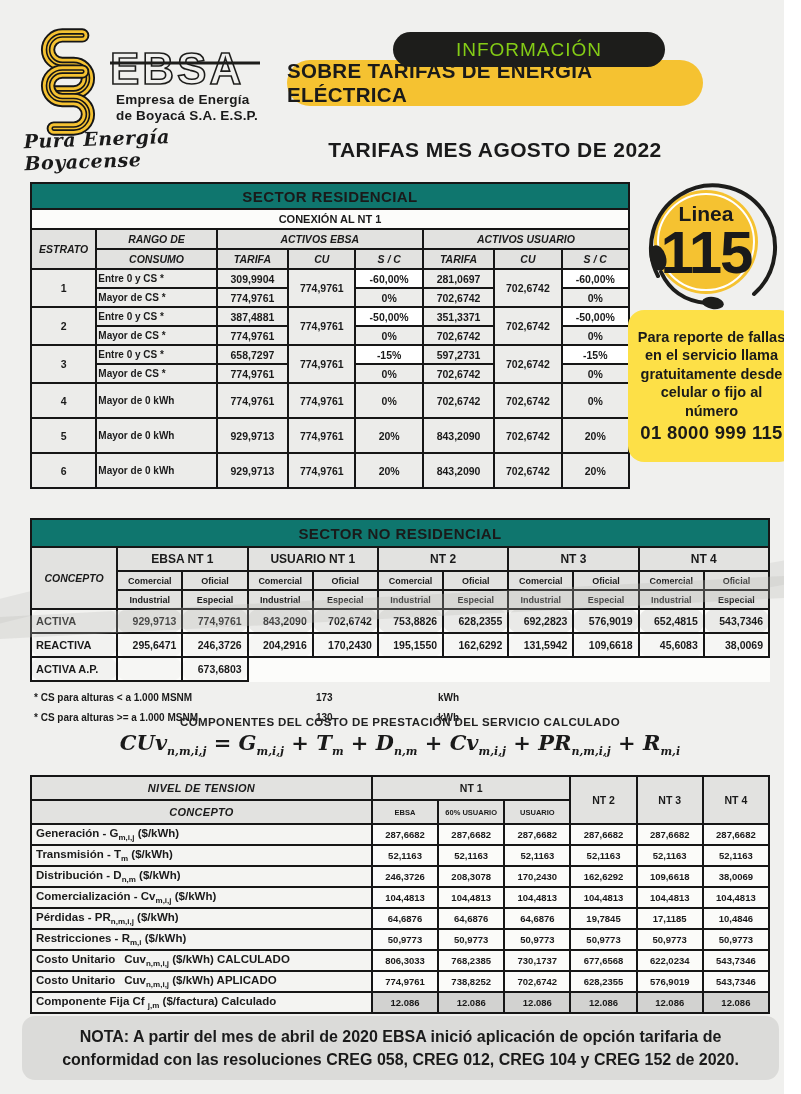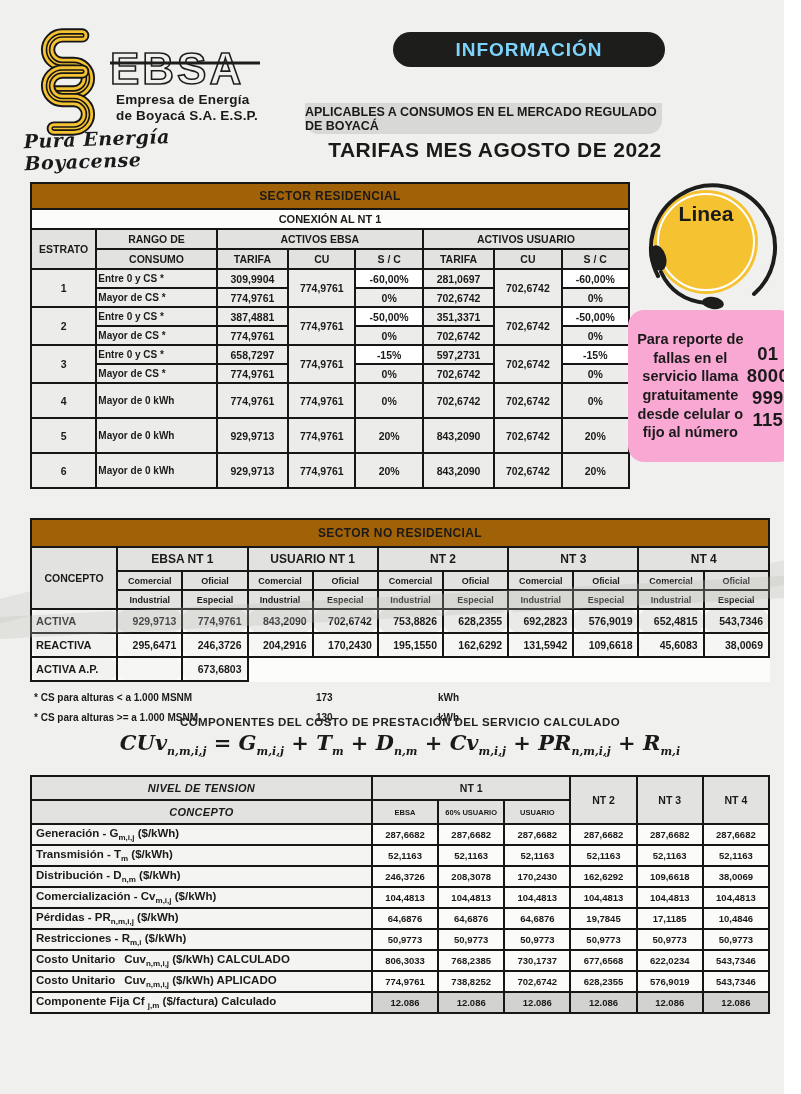--- a/index.html
+++ b/index.html
@@ -3,30 +3,30 @@
 <meta charset="utf-8">
 <style>
   html,body{margin:0;padding:0;}
   .page{position:relative;width:784px;height:1094px;background:#f0f0ee;font-family:"Liberation Sans",sans-serif;color:#1a1a1a;overflow:hidden;}
   
   .logo-emblem{position:absolute;left:28px;top:26px;}
   .logo-word{position:absolute;left:110px;top:46px;}
   .logo-sub{position:absolute;left:116px;top:92px;font-size:13.5px;font-weight:800;line-height:1.22;letter-spacing:.2px;}
   .tagline{position:absolute;left:24px;top:126px;width:240px;font-family:"DejaVu Serif",serif;font-style:italic;font-weight:bold;font-size:19px;transform:rotate(-2deg);letter-spacing:.5px;}
   .pill{position:absolute;display:flex;align-items:center;justify-content:center;}
-  .pill-black{left:393px;top:32px;width:272px;height:35px;background:#1d1d1b;border-radius:18px;color:#7dd3fc;font-size:19px;font-weight:700;letter-spacing:1px;z-index:3;}
+  .pill-black{left:393px;top:32px;width:272px;height:35px;background:#1d1d1b;border-radius:18px;color:#84cc16;font-size:19px;font-weight:400;letter-spacing:1px;z-index:3;}
   .pill-yellow{left:287px;top:60px;width:416px;height:46px;background:#f5c231;border-radius:24px;font-size:20.5px;font-weight:800;letter-spacing:.3px;z-index:2;}
   .pill-gray{left:305px;top:103px;width:357px;height:31px;background:#d8d8d6;border-radius:0 0 14px 14px;font-size:12.5px;font-weight:800;z-index:1;}
   .month-title{position:absolute;left:287px;top:138px;width:416px;text-align:center;font-size:21px;font-weight:800;letter-spacing:.4px;}
   
   table.tbl{border-collapse:collapse;table-layout:fixed;position:absolute;background:#fcfcfa;z-index:1;}
   table.tbl td{border:2px solid #161616;font-weight:bold;text-align:center;vertical-align:middle;overflow:hidden;}
-  .t-title td{font-size:12px;height:22px;background:#a16207;letter-spacing:.4px;}
+  .t-title td{font-size:15px;height:22px;background:#0f766e;letter-spacing:.4px;}
   .t-sub td{font-size:11px;height:16px;background:#fcfcfa;}
-  .hdr{background:#e2e2e0;font-size:10.5px;}
+  .hdr{background:#e2e2e0;font-size:10.5px;font-style:italic;}
   
   .res{left:30px;top:182px;width:600px;}
   .res .cell{background:#ececea;font-size:10.5px;}
   .res .rng{text-align:left;font-size:10px;}
   .res .w{background:#ffffff;}
   .res .sub-r td{height:15px;}
   .res .big-r td{height:31px;}
   .res .hdr{height:16px;}
   
   .nores{left:30px;top:518px;width:740px;}
@@ -56,21 +56,21 @@
   .ten tr.dr td{height:17px;}
   .ten .dark{background:#d2d2d0;}
   .gap{margin-left:9px;}
   
   .l115{position:absolute;left:650px;top:186px;width:112px;height:112px;z-index:2;}
   .l115-circle{position:absolute;left:4px;top:4px;width:104px;height:104px;border-radius:50%;background:#f5c231;}
   .l115-circle::before{content:"";position:absolute;inset:3px;border:2.5px solid #fff;border-radius:50%;}
   .l115-arc{position:absolute;left:-14px;top:-10px;z-index:3;}
   .l115-label{position:absolute;left:0;top:16px;width:112px;text-align:center;font-size:21px;font-weight:700;z-index:4;}
   .l115-num{position:absolute;left:0;top:32px;width:112px;text-align:center;font-size:60px;font-weight:900;letter-spacing:-2px;z-index:4;}
-  .call-box{position:absolute;left:628px;top:310px;width:167px;height:152px;background:#f9a8d4;border-radius:16px;display:flex;align-items:center;justify-content:center;text-align:center;padding:0 6px;box-sizing:border-box;z-index:2;}
+  .call-box{position:absolute;left:628px;top:310px;width:167px;height:152px;background:#fde047;border-radius:16px;display:flex;flex-direction:column;align-items:center;justify-content:center;text-align:center;padding:0 6px;box-sizing:border-box;z-index:2;}
   .call-text{font-size:14.5px;font-weight:800;line-height:1.28;}
   .call-phone{font-size:18.5px;font-weight:900;margin-top:2px;letter-spacing:.3px;}
   
   .swoosh{position:absolute;background:#e3e3e1;height:24px;border-radius:13px;z-index:0;}
   .band{position:absolute;left:-30px;top:596px;width:861px;height:22px;background:rgba(185,185,183,.28);border-radius:12px;transform:rotate(-3deg);z-index:4;pointer-events:none;}
   .vigilada{position:absolute;left:788px;top:1012px;transform:rotate(-90deg);transform-origin:0 0;font-size:8.5px;font-weight:800;letter-spacing:1.4px;color:#2a2a2a;white-space:nowrap;z-index:2;}
   
   .nota{position:absolute;left:22px;top:1016px;width:757px;height:64px;background:#dbdbd9;border-radius:13px;display:flex;align-items:center;justify-content:center;text-align:center;font-size:16px;font-weight:800;line-height:1.45;padding:0 24px;box-sizing:border-box;}
 </style>
 </head>
@@ -102,36 +102,37 @@
       <line x1="-4" y1="17" x2="150" y2="17" stroke="#1d1d1b" stroke-width="3"></line>
     </svg>
   </div>
   <div class="logo-sub">
     <div>Empresa de Energía</div>
     <div>de Boyacá S.A. E.S.P.</div>
   </div>
   <div class="tagline">Pura Energía Boyacense</div>
 
   <div class="pill pill-black">INFORMACIÓN</div>
-  <div class="pill pill-gray">APLICABLES A CONSUMOS EN EL MERCADO REGULADO DE BOYACÁ</div>
+  <div class="pill pill-yellow">SOBRE TARIFAS DE ENERGÍA ELÉCTRICA</div>
   <div class="month-title">TARIFAS MES AGOSTO DE 2022</div>
 
   <div class="l115">
     <div class="l115-circle"></div>
     <div class="l115-arc">
       <svg width="146" height="140" viewBox="0 0 146 140">
         <g fill="none" stroke="#1d1d1b" stroke-linecap="round">
           <path d="M118,118 A62,62 0 1 0 22,100" stroke-width="4"></path>
           <path d="M25,96 Q38,124 70,127" stroke-width="4"></path>
         </g>
         <ellipse cx="22" cy="82" rx="8" ry="13" fill="#1d1d1b" transform="rotate(-16 22 82)"></ellipse>
         <ellipse cx="77" cy="127" rx="11" ry="6" fill="#1d1d1b" transform="rotate(8 77 127)"></ellipse>
       </svg>
     </div>
     <div class="l115-label">Linea</div>
+    <div class="l115-num">115</div>
   </div>
   <div class="call-box">
     <div class="call-text">Para reporte de fallas en el servicio llama gratuitamente desde celular o fijo al número</div>
     <div class="call-phone">01 8000 999 115</div>
   </div>
 
   <table class="tbl res">
     <colgroup>
         <col style="width:64px">
         <col style="width:118px">
@@ -452,14 +453,15 @@
           <td class="val dark">12.086</td>
           <td class="val dark">12.086</td>
           <td class="val dark">12.086</td>
           <td class="val dark">12.086</td>
     </tr>
   </tbody>
     </table>
 
   <div class="vigilada">VIGILADA SUPERSERVICIOS</div>
 
+  <div class="nota">NOTA: A partir del mes de abril de 2020 EBSA inició aplicación de opción tarifaria de conformidad con las resoluciones CREG 058, CREG 012, CREG 104 y CREG 152 de 2020.</div>
 
 </div>
 
 </body></html>

